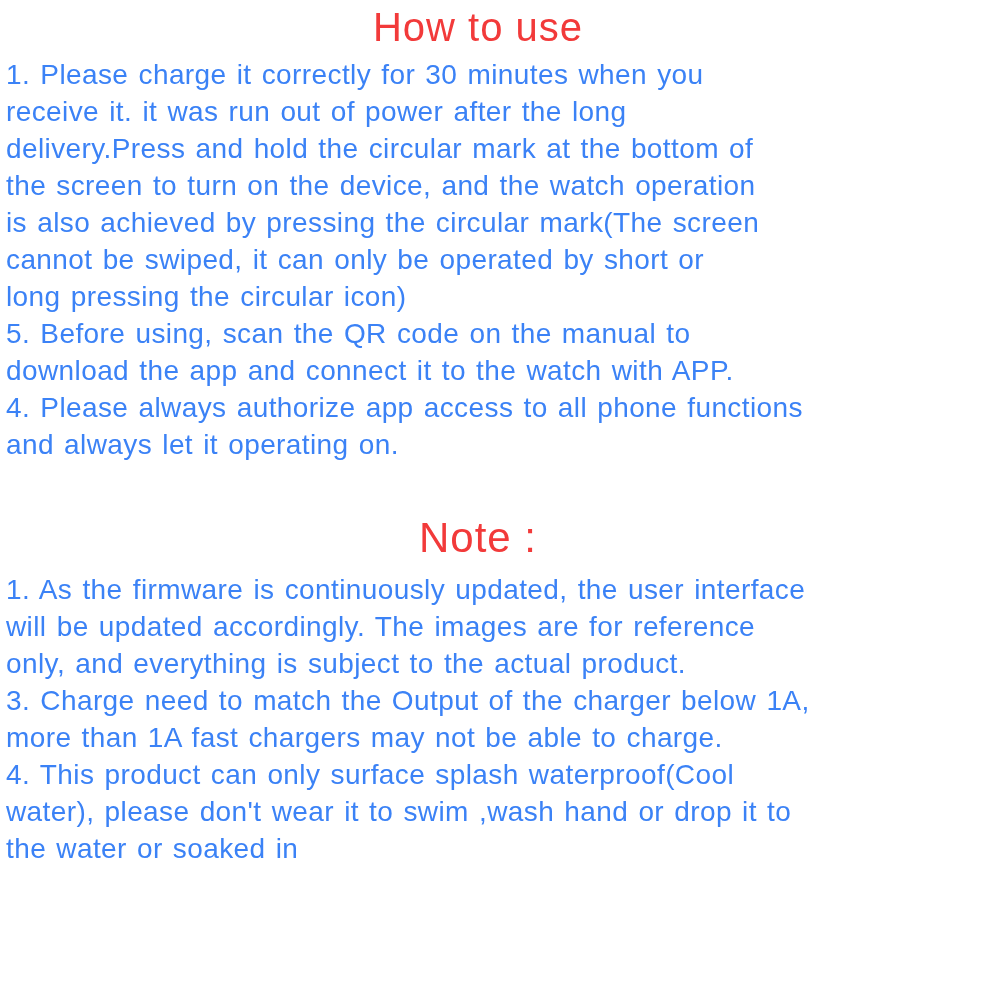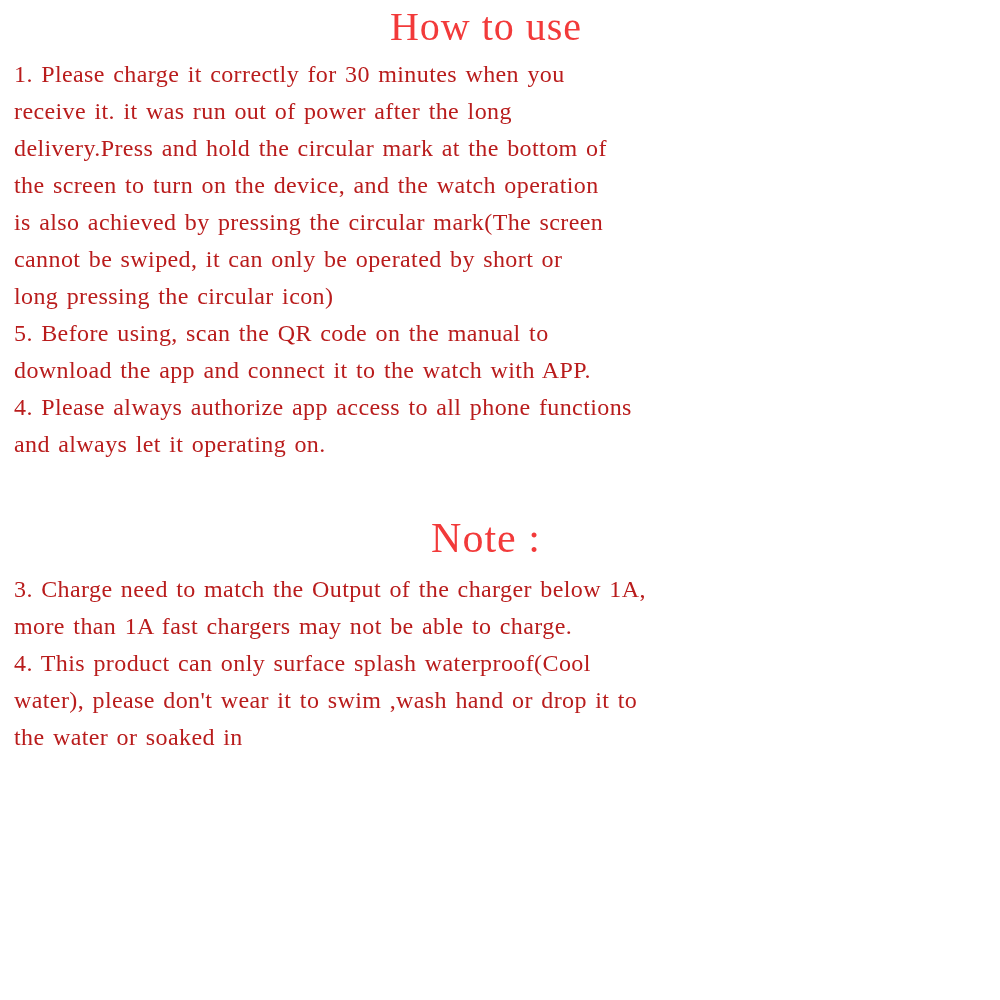--- a/index.html
+++ b/index.html
@@ -6,23 +6,22 @@
     margin: 0;
     padding: 0;
     background: #ffffff;
   }
   .page {
     position: relative;
     width: 956px;
     height: 1000px;
     background: #ffffff;
     overflow: hidden;
-    font-family: Liberation Serif, serif;
+    font-family: Liberation Sans, sans-serif;
     color: #1c1c1c;
-    padding-left: 8px;
   }
   .sheet {
     padding: 2px 6px 0 6px;
   }
   .section-heading {
     margin: 0;
     text-align: center;
     color: #f23a3a;
     font-size: 40px;
     font-weight: 500;
@@ -35,26 +34,26 @@
   .section-heading.note {
     margin-top: 50px;
     margin-bottom: 8px;
     font-size: 42px;
   }
   .section-body {
     margin: 0;
   }
   .instruction-item {
     margin: 0;
-    font-size: 24px;
+    font-size: 28px;
     line-height: 37px;
     letter-spacing: 0.4px;
     word-spacing: 2px;
     white-space: pre;
-    color: #b91c1c;
+    color: #3b82f6;
   }
 </style>
 </head>
 <body>
 
 <div class="page">
   <div class="sheet">
 
     <section>
       <h1 class="section-heading how-to-use">How to use</h1>
@@ -69,20 +68,23 @@
         <p class="instruction-item">5. Before using, scan the QR code on the manual to
 download the app and connect it to the watch with APP.</p>
         <p class="instruction-item">4. Please always authorize app access to all phone functions
 and always let it operating on.</p>
       </div>
     </section>
 
     <section>
       <h1 class="section-heading note">Note :</h1>
       <div class="section-body">
+        <p class="instruction-item">1. As the firmware is continuously updated, the user interface
+will be updated accordingly. The images are for reference
+only, and everything is subject to the actual product.</p>
         <p class="instruction-item">3. Charge need to match the Output of the charger below 1A,
 more than 1A fast chargers may not be able to charge.</p>
         <p class="instruction-item">4. This product can only surface splash waterproof(Cool
 water), please don't wear it to swim ,wash hand or drop it to
 the water or soaked in</p>
       </div>
     </section>
 
   </div>
 </div>

